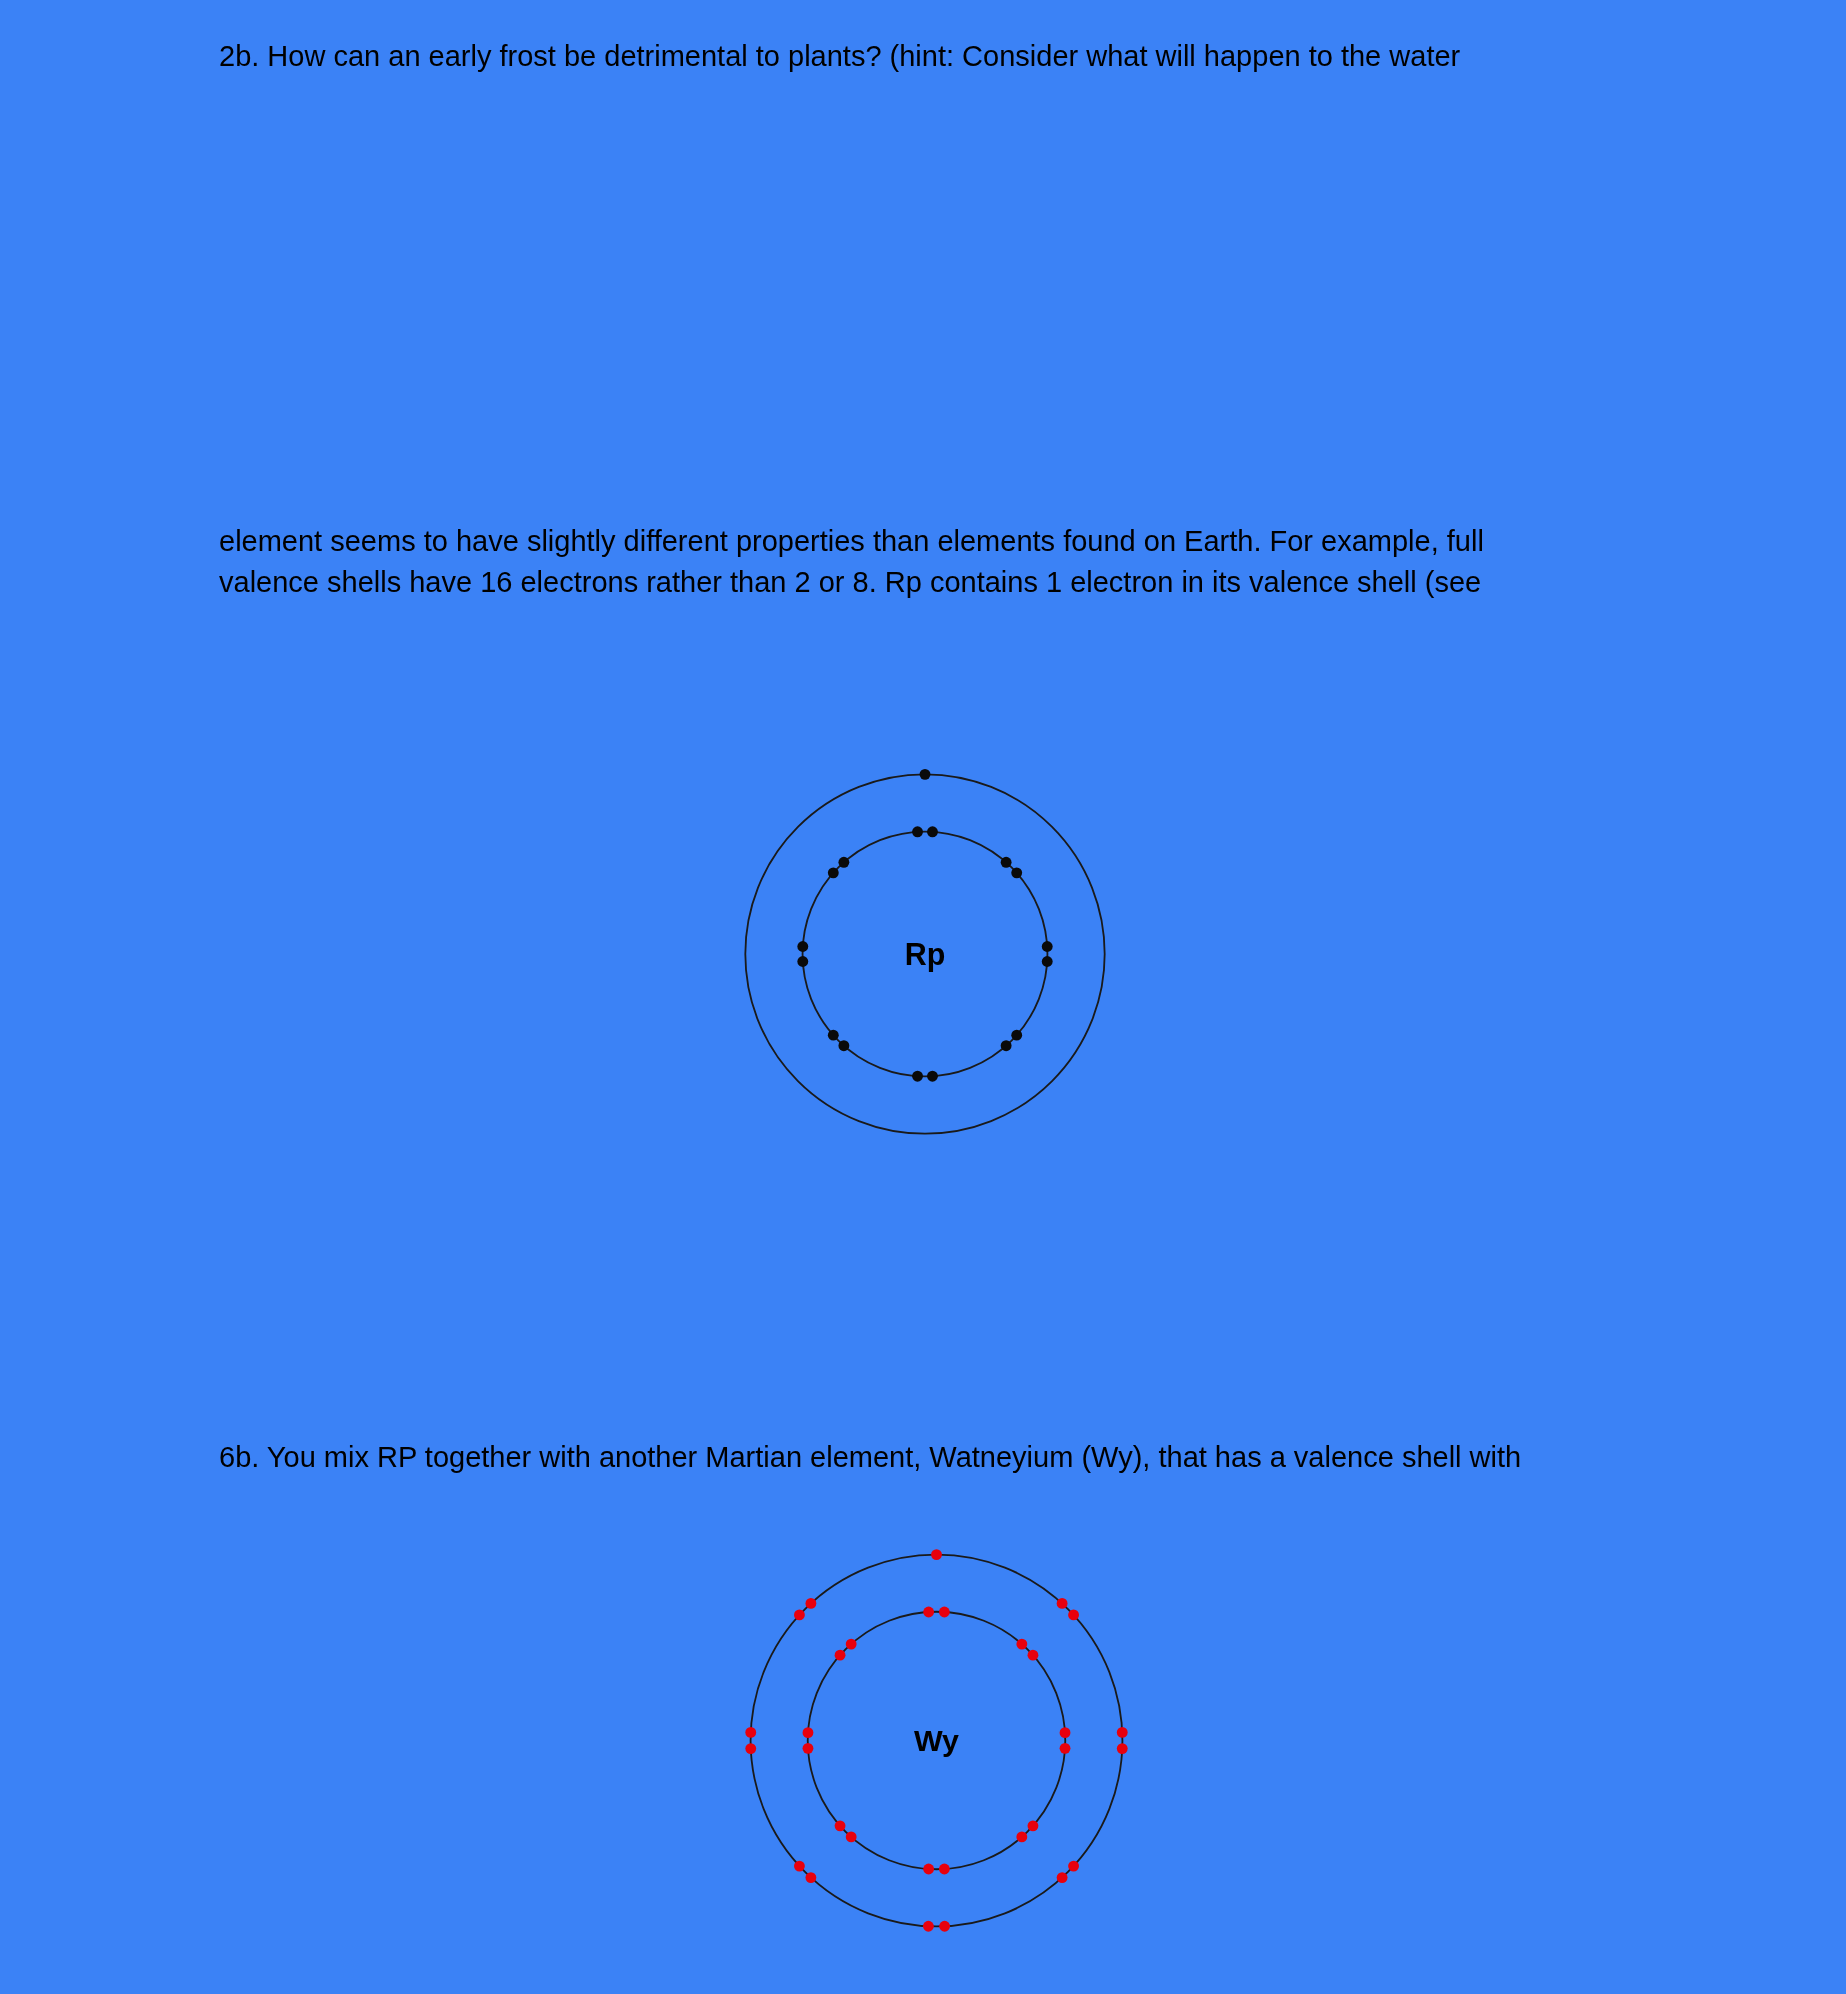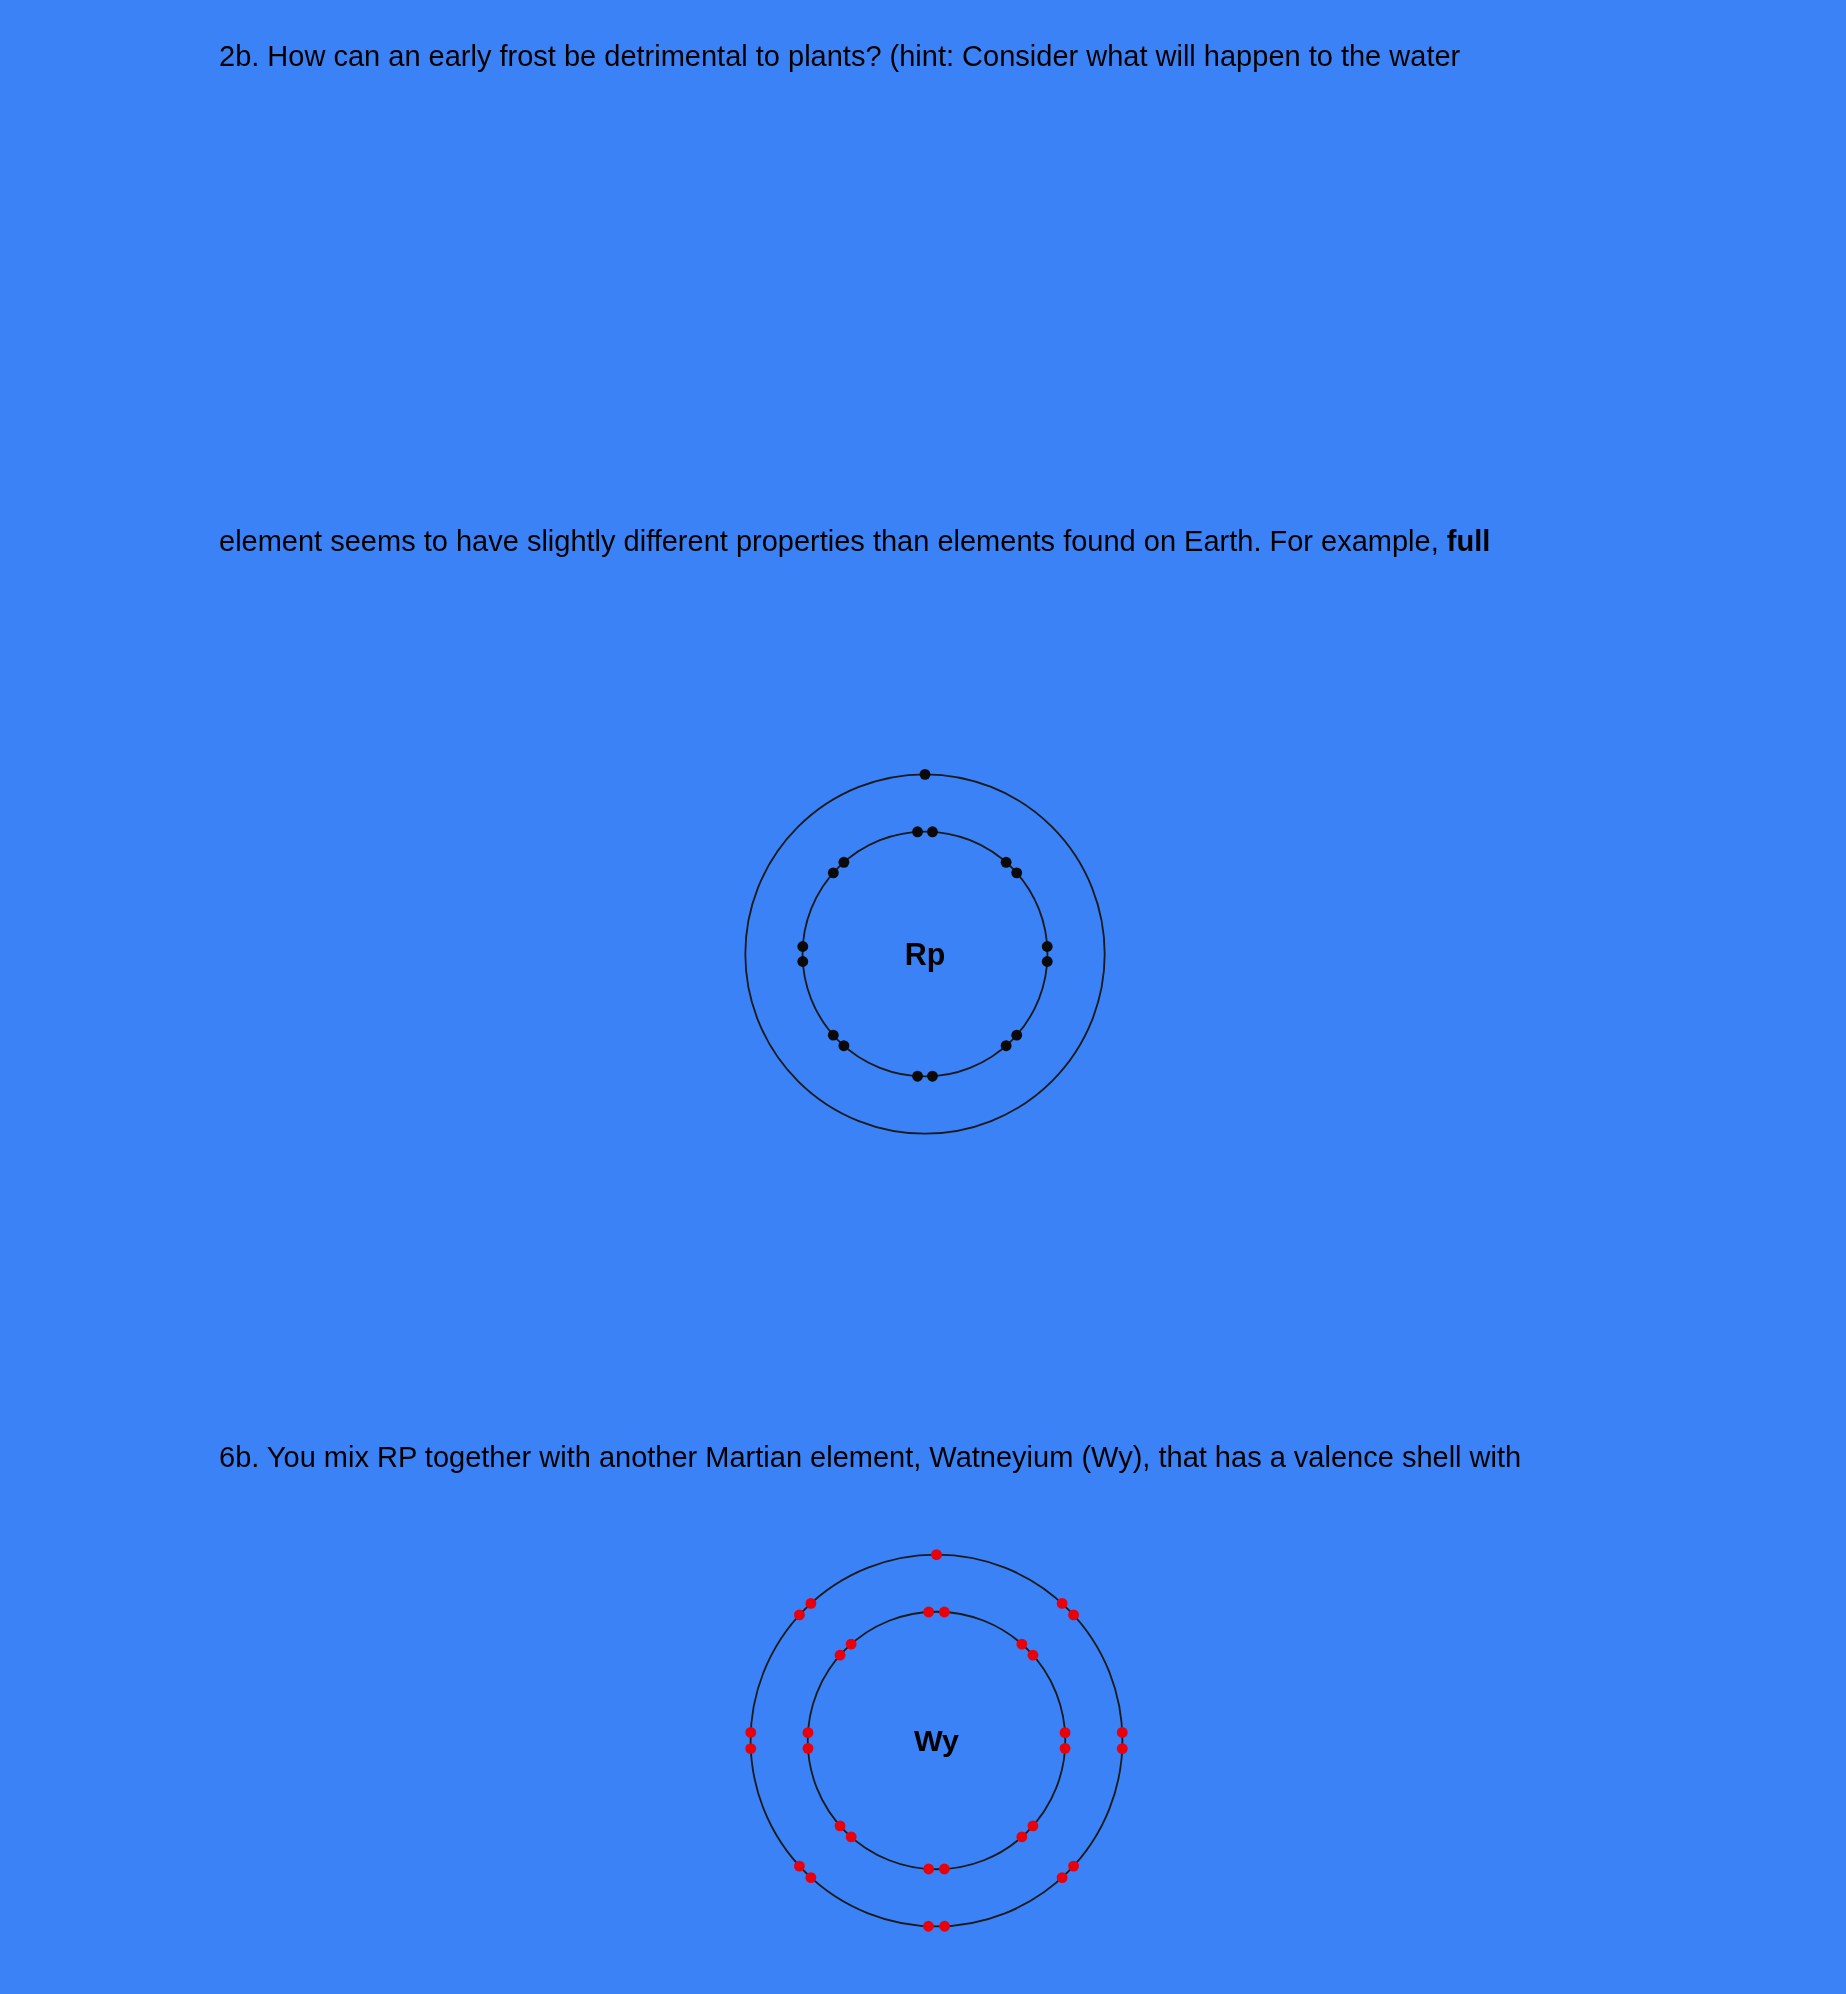--- a/index.html
+++ b/index.html
@@ -19,37 +19,38 @@
   }
   .para {
     position: absolute;
     font-size: 29px;
     line-height: 41px;
     margin: 0;
   }
   .line {
     white-space: pre;
   }
-  .b  { font-weight: bold; text-align: center; }
+  .b  { font-weight: normal; text-align: center; }
   .bi { font-weight: bold; font-style: italic; }
   .atom {
     position: absolute;
   }
 </style>
 </head>
 <body>
 
 <div class="page">
 
   <div class="para" style="left:219px; top:36px; width:1521px;">
     <div class="line"><span>2b. How can an early frost be detrimental to plants? (hint: Consider what will happen to the water</span></div>
   </div>
 
   <div class="para" style="left:219px; top:521px; width:1521px;">
     <div class="line"><span>element seems to have slightly different properties than elements found on Earth. For example, </span><span class="b">full</span></div>
+    <div class="line"><span class="b">valence shells have 16 electrons</span><span> rather than 2 or 8. Rp contains 1 electron in its valence shell (see</span></div>
   </div>
 
   <div class="atom" style="left:733px; top:762px;"><svg width="384" height="384" viewBox="0 0 530 530">
         <circle cx="265" cy="265" r="169" fill="none" stroke="#1a1a1a" stroke-width="2.5"></circle>
         <circle cx="254.68" cy="96.32" r="7.5" fill="#0a0a0a"></circle>
         <circle cx="275.32" cy="96.32" r="7.5" fill="#0a0a0a"></circle>
         <circle cx="376.98" cy="138.43" r="7.5" fill="#0a0a0a"></circle>
         <circle cx="391.57" cy="153.02" r="7.5" fill="#0a0a0a"></circle>
         <circle cx="433.68" cy="254.68" r="7.5" fill="#0a0a0a"></circle>
         <circle cx="433.68" cy="275.32" r="7.5" fill="#0a0a0a"></circle>

